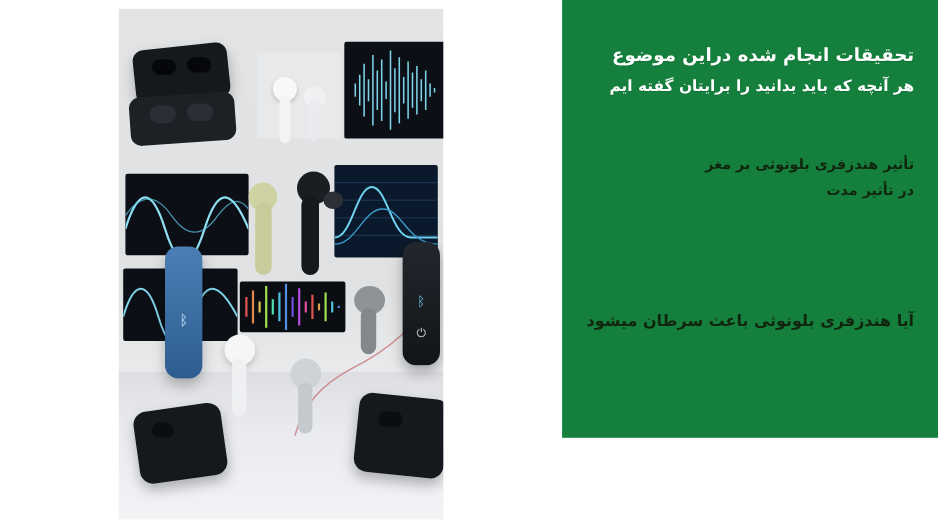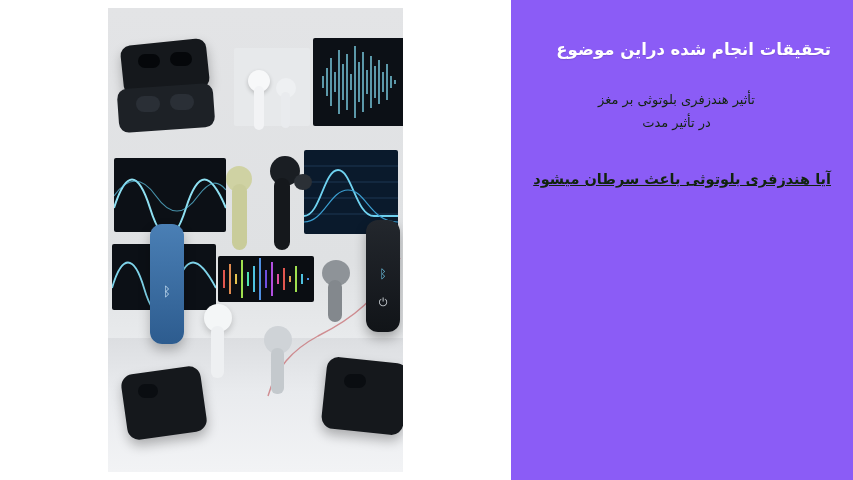--- a/index.html
+++ b/index.html
@@ -81,23 +81,23 @@
   .stick {
     position: absolute;
     border-radius: 6px;
   }
   .bulb { position: absolute; border-radius: 50%; }
 
   
   .right-panel {
     position: relative;
     width: 342px;
-    height: 480px;
+    height: 398px;
     flex: 0 0 342px;
-    background: #8b5cf6;
+    background: #15803d;
     padding: 38px 22px 22px 11px;
     direction: rtl;
     text-align: right;
   }
   .headline {
     color: #ffffff;
     font-size: 16.5px;
     font-weight: bold;
     line-height: 1.5;
     margin: 0 0 6px 0;
@@ -105,36 +105,34 @@
   }
   .subhead {
     color: #ffffff;
     font-size: 14px;
     font-weight: bold;
     line-height: 1.5;
     margin: 0;
     text-shadow: 0 1px 1px rgba(0,0,0,.12);
   }
   .topic-block {
-    margin-top: 26px;
+    margin-top: 50px;
     color: #11240e;
     font-size: 13px;
-    font-weight: normal;
+    font-weight: bold;
     line-height: 1.75;
-    text-align: center;
   }
   .topic-line { display: block; }
   .question {
-    margin-top: 34px;
+    margin-top: 96px;
     color: #11240e;
     font-size: 14.5px;
     font-weight: bold;
     line-height: 1.6;
     text-align: right;
-    text-decoration: underline;
   }
 </style>
 </head>
 <body>
 
 <div class="slide">
 
   <div class="left-panel">
     <div class="photo-frame">
       <div class="photo-bg"></div>
@@ -258,20 +256,21 @@
 
       <div class="case-black" style="left:16px;top:362px;width:80px;height:66px;border-radius:12px;transform:rotate(-8deg);"></div>
       <div class="hole" style="left:30px;top:376px;width:20px;height:14px;border-radius:8px;background:#0a0d11;"></div>
       <div class="case-black" style="left:216px;top:352px;width:82px;height:72px;border-radius:12px;transform:rotate(6deg);"></div>
       <div class="hole" style="left:236px;top:366px;width:22px;height:14px;border-radius:8px;background:#0a0d11;"></div>
     </div>
   </div>
 
   <div class="right-panel">
     <h1 class="headline">تحقیقات انجام شده دراین موضوع</h1>
+    <h2 class="subhead">هر آنچه که باید بدانید را برایتان گفته ایم</h2>
 
     <div class="topic-block">
       <span class="topic-line">تأثیر هندزفری بلوتوثی بر مغز</span>
       <span class="topic-line">در تأثیر مدت</span>
     </div>
 
     <div class="question">آیا هندزفری بلوتوثی باعث سرطان میشود</div>
   </div>
 
 </div>

